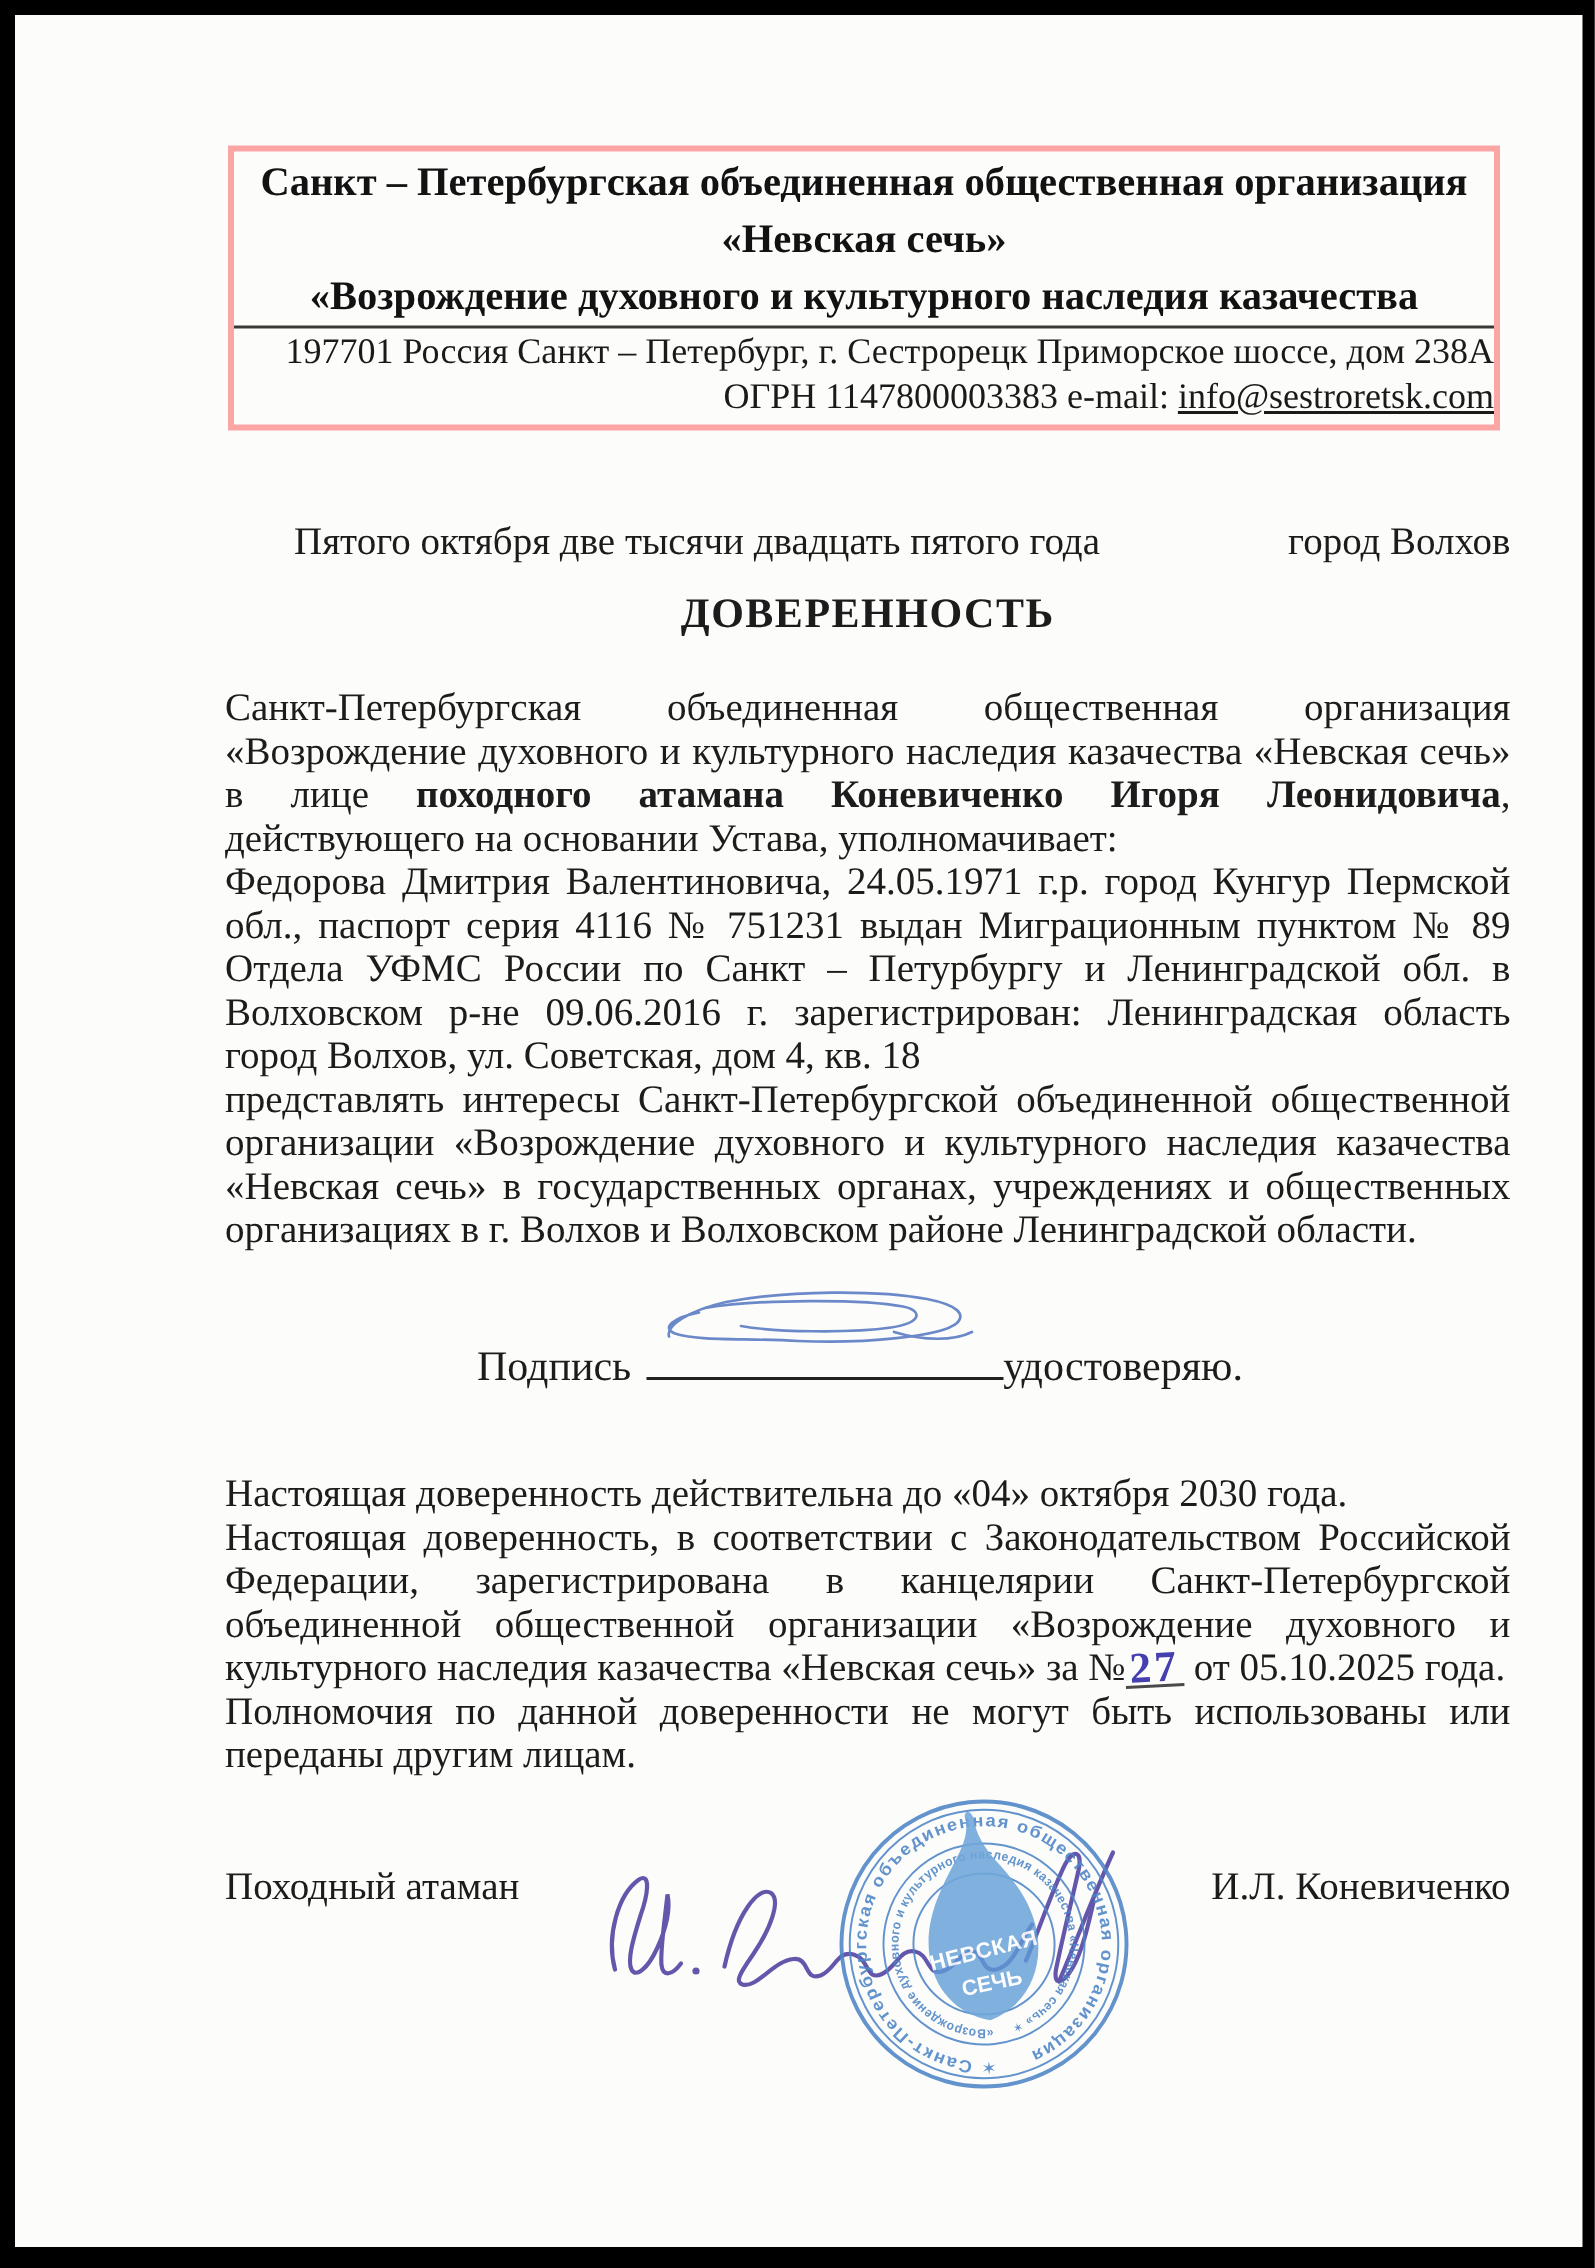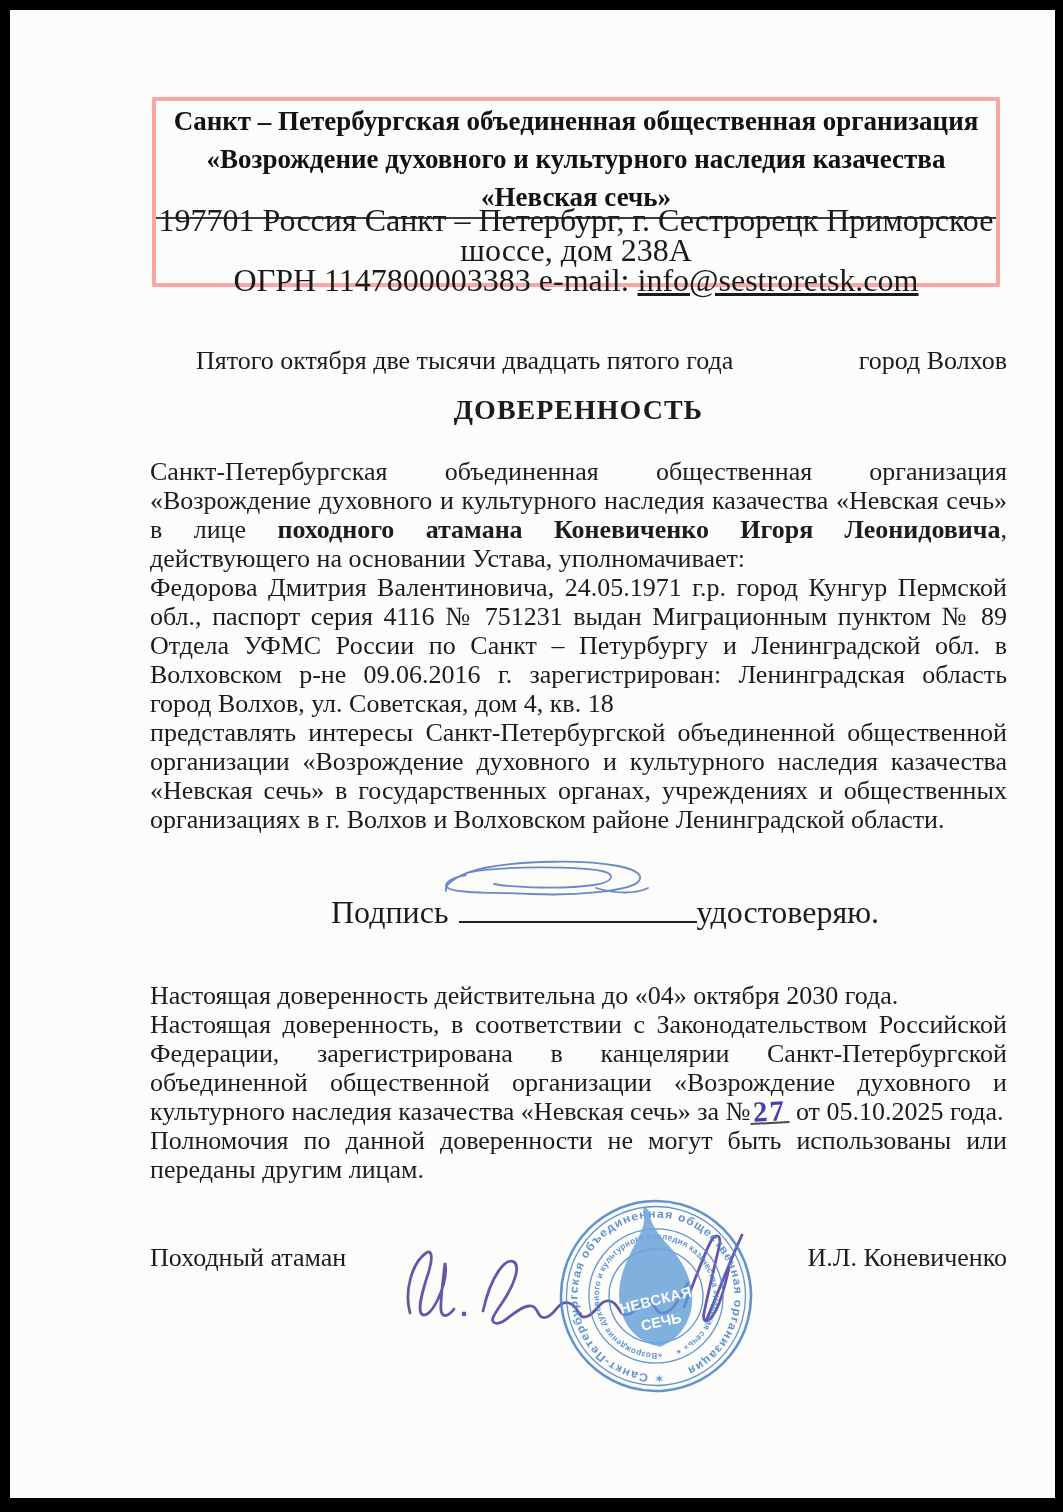--- a/index.html
+++ b/index.html
@@ -20,21 +20,21 @@
     position:absolute;left:142px;top:87px;width:840px;height:182px;
     border:4px solid #fca5a5;
   }
   .lh-title{
     height:116px;display:flex;flex-direction:column;justify-content:center;
     text-align:center;font-weight:bold;font-size:27px;line-height:38px;color:#121212;
   }
   .lh-addr{
     border-top:2px solid #3a3a3a;height:62px;
     display:flex;flex-direction:column;justify-content:center;
-    text-align:center;font-size:32px;line-height:30px;color:#1a1a1a;
+    text-align:center;font-size:24px;line-height:30px;color:#1a1a1a;align-items:flex-end;
   }
   .email{text-decoration:underline;}
   
   .date-row{
     position:absolute;left:140px;top:336px;width:857px;
     font-size:26px;display:flex;justify-content:space-between;
   }
   .date-row .date-text{margin-left:46px;}
   
   .doc-title{
@@ -50,21 +50,21 @@
     text-align:justify;text-align-last:left;color:#1c1c1c;
   }
   .para .b{font-weight:bold;}
   .hand{
     color:#463fb0;font-weight:bold;font-size:29px;letter-spacing:2px;
     display:inline-block;transform:rotate(-3deg) translateY(1px);
     border-bottom:2px solid #4a4a4a;padding:0 3px;line-height:22px;
   }
   
   .sig-row{
-    position:absolute;left:153px;top:884px;width:857px;font-size:32px;
+    position:absolute;left:140px;top:884px;width:857px;font-size:28px;
     white-space:nowrap;
   }
   .sig-row .sig-label{margin-left:168px;}
   .sig-underline{
     display:inline-block;width:238px;border-bottom:2px solid #222;
     height:24px;margin-left:10px;
   }
   .pen-scribble{position:absolute;left:426px;top:848px;width:215px;height:48px;}
   
   .footer-row{
@@ -78,22 +78,22 @@
 </style>
 </head>
 <body>
 
 <div class="page">
   <div class="sheet">
 
     <div class="letterhead">
       <div class="lh-title">
         <div>Санкт – Петербургская объединенная общественная организация</div>
+        <div>«Невская сечь»</div>
         <div>«Возрождение духовного и культурного наследия казачества</div>
-        <div>«Невская сечь»</div>
       </div>
       <div class="lh-addr">
         <div>197701 Россия Санкт – Петербург, г. Сестрорецк Приморское шоссе, дом 238А</div>
         <div><span>ОГРН 1147800003383 e-mail: </span><span class="email">info@sestroretsk.com</span></div>
       </div>
     </div>
 
     <div class="date-row">
       <span class="date-text">Пятого октября две тысячи двадцать пятого года</span>
       <span>город Волхов</span>

